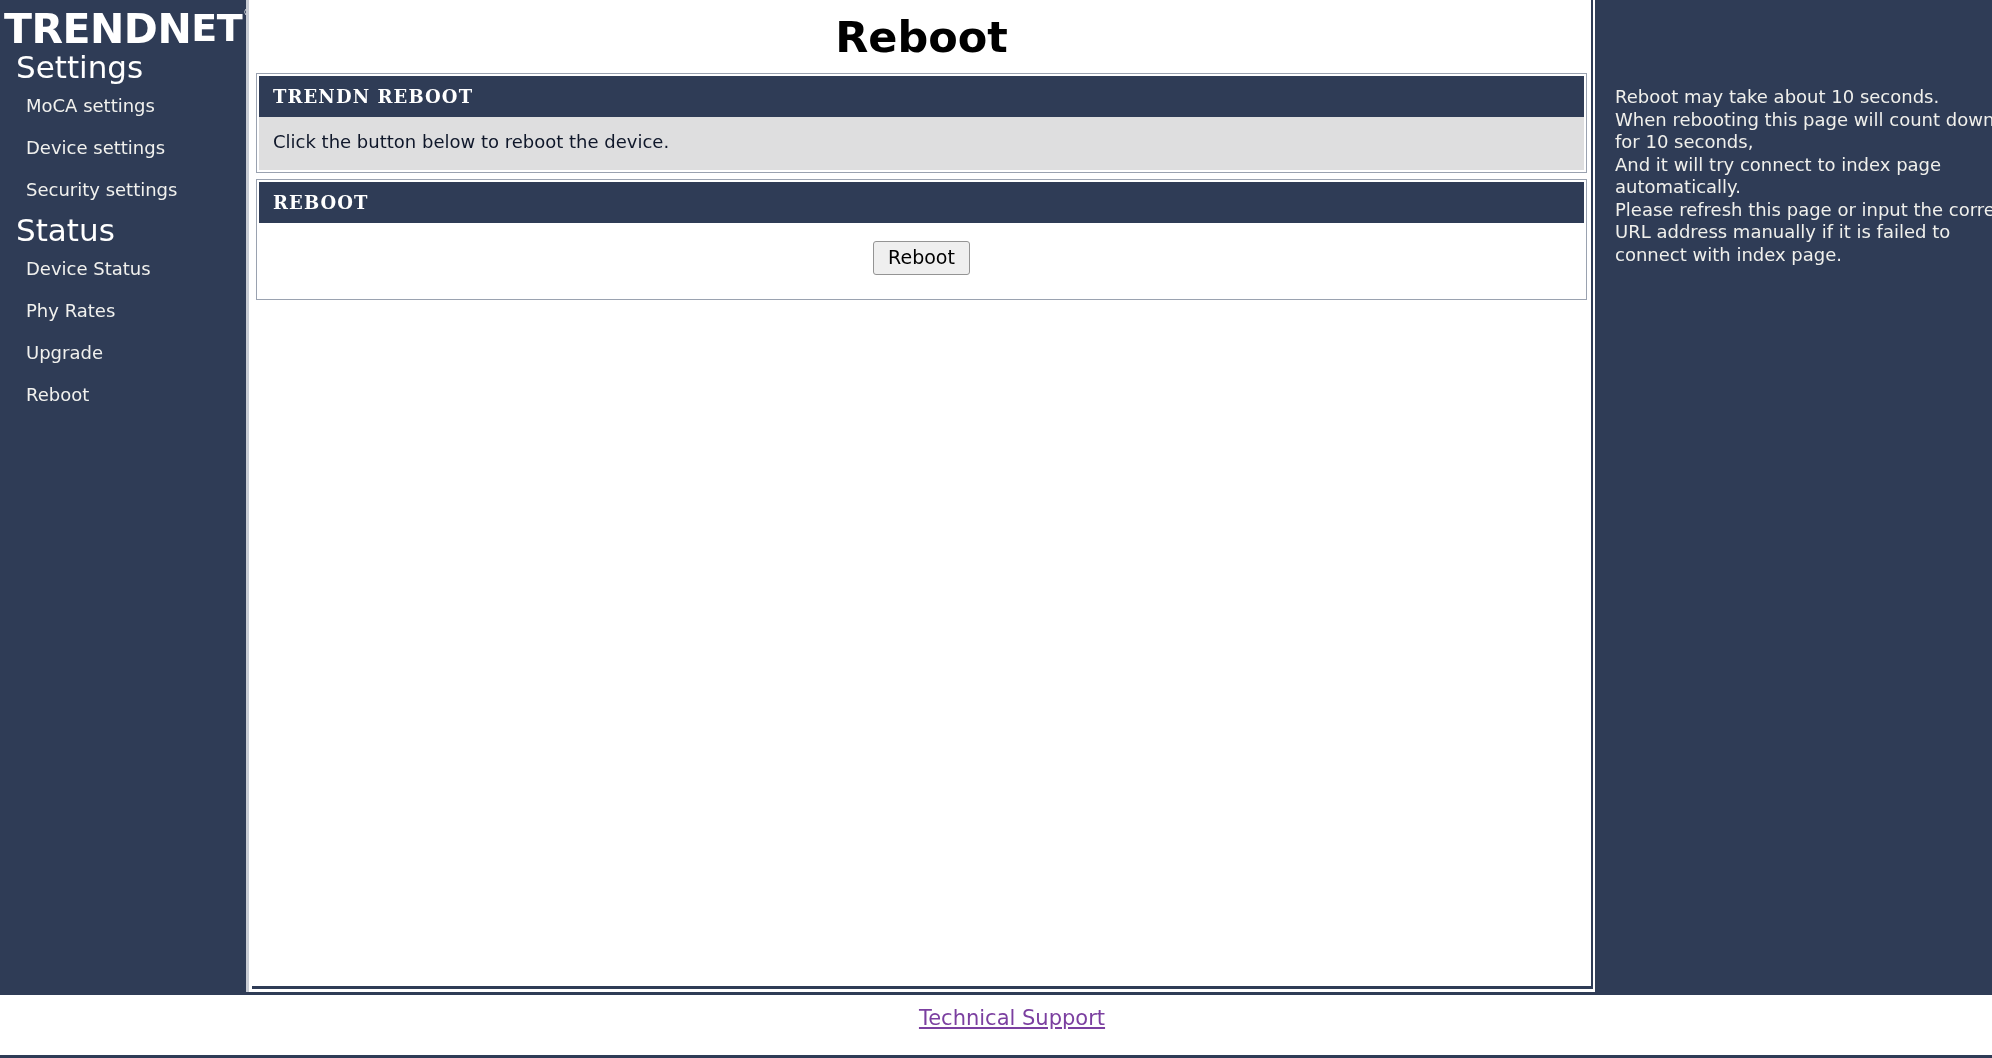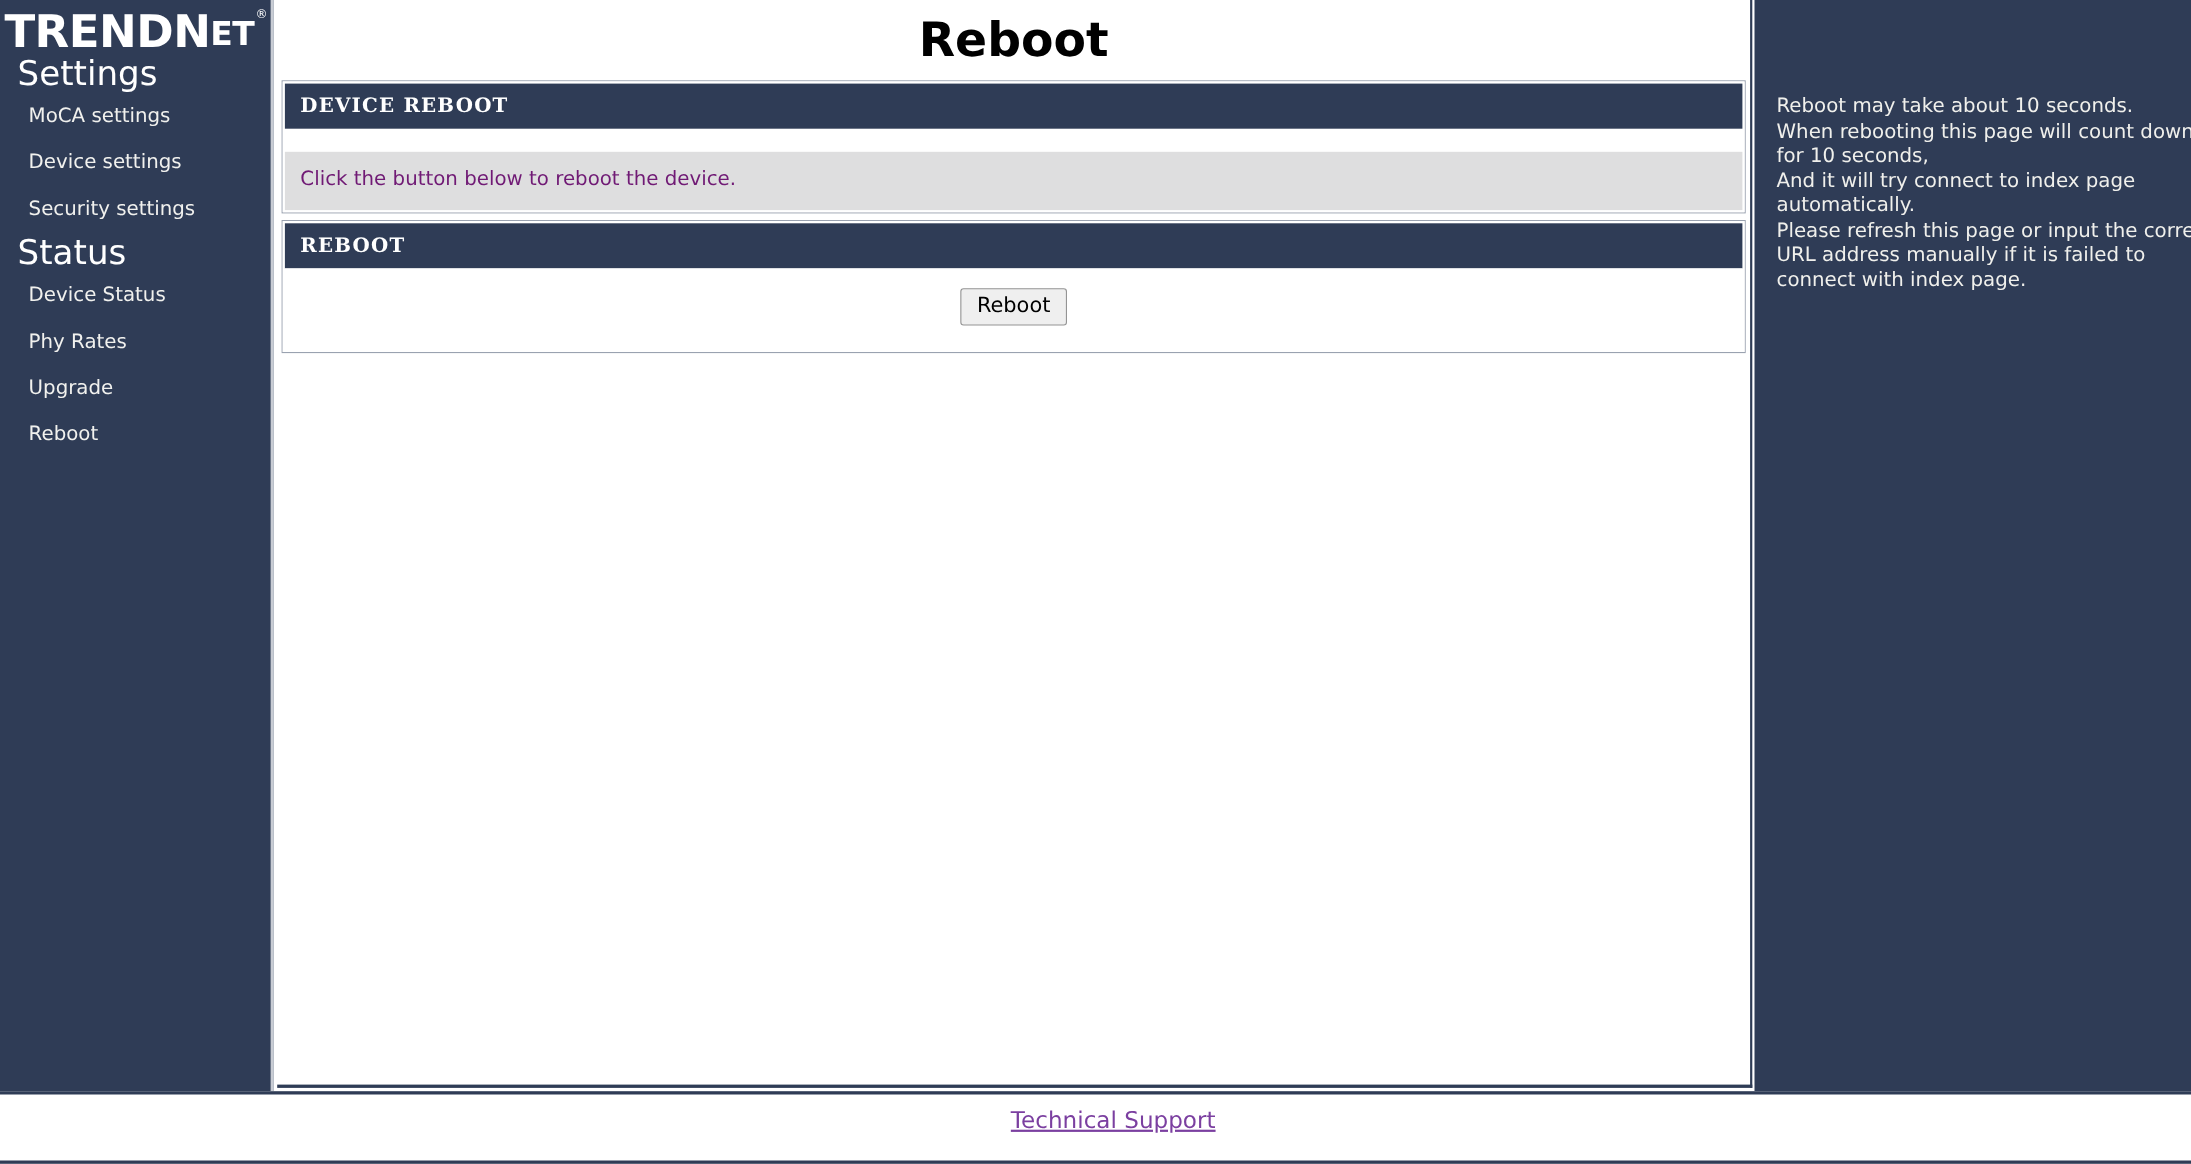--- a/index.html
+++ b/index.html
@@ -42,21 +42,21 @@
     color: #ffffff;
     font-family: "DejaVu Sans", sans-serif;
     font-weight: bold;
     font-size: 41px;
     letter-spacing: 0px;
     line-height: 46px;
     white-space: nowrap;
   }
   .logo .mark-main { font-size: 41px; letter-spacing: -0.5px; }
   .logo .mark-net {
-    font-size: 30px;
+    font-size: 38px;
     position: relative;
     top: -2px;
     letter-spacing: -0.5px;
     margin-top: 45px;
   }
   .logo .reg {
     font-size: 11px;
     vertical-align: super;
     position: relative;
     top: -12px;
@@ -122,24 +122,23 @@
     font-size: 18px;
     font-weight: bold;
     letter-spacing: 1.1px;
     padding: 10px 14px 10px 14px;
     font-family: "DejaVu Serif", serif;
     box-sizing: border-box;
   }
   .panel-body-gray {
     background: #dededf;
     padding: 14px 14px 18px 14px;
-    color: #701a75;
-    font-size: 18px;
-    box-sizing: border-box;
-    margin-top: 21px;
+    color: #0f172a;
+    font-size: 18px;
+    box-sizing: border-box;
   }
   .panel-body-white {
     background: #ffffff;
     padding: 18px 14px 18px 14px;
     text-align: center;
     box-sizing: border-box;
     min-height: 74px;
   }
 
   .btn {
@@ -220,21 +219,21 @@
     <div class="nav-item">Reboot</div>
 
   </div>
 
   <div id="main">
 
     <h1 id="page-title">Reboot</h1>
 
     <div class="panel">
       <div class="panel-inner">
-        <div class="panel-header">DEVICE REBOOT</div>
+        <div class="panel-header">TRENDN REBOOT</div>
         <div class="panel-body-gray">Click the button below to reboot the device.</div>
       </div>
     </div>
 
     <div class="panel">
       <div class="panel-inner">
         <div class="panel-header">REBOOT</div>
         <div class="panel-body-white">
           <button class="btn">Reboot</button>
         </div>

